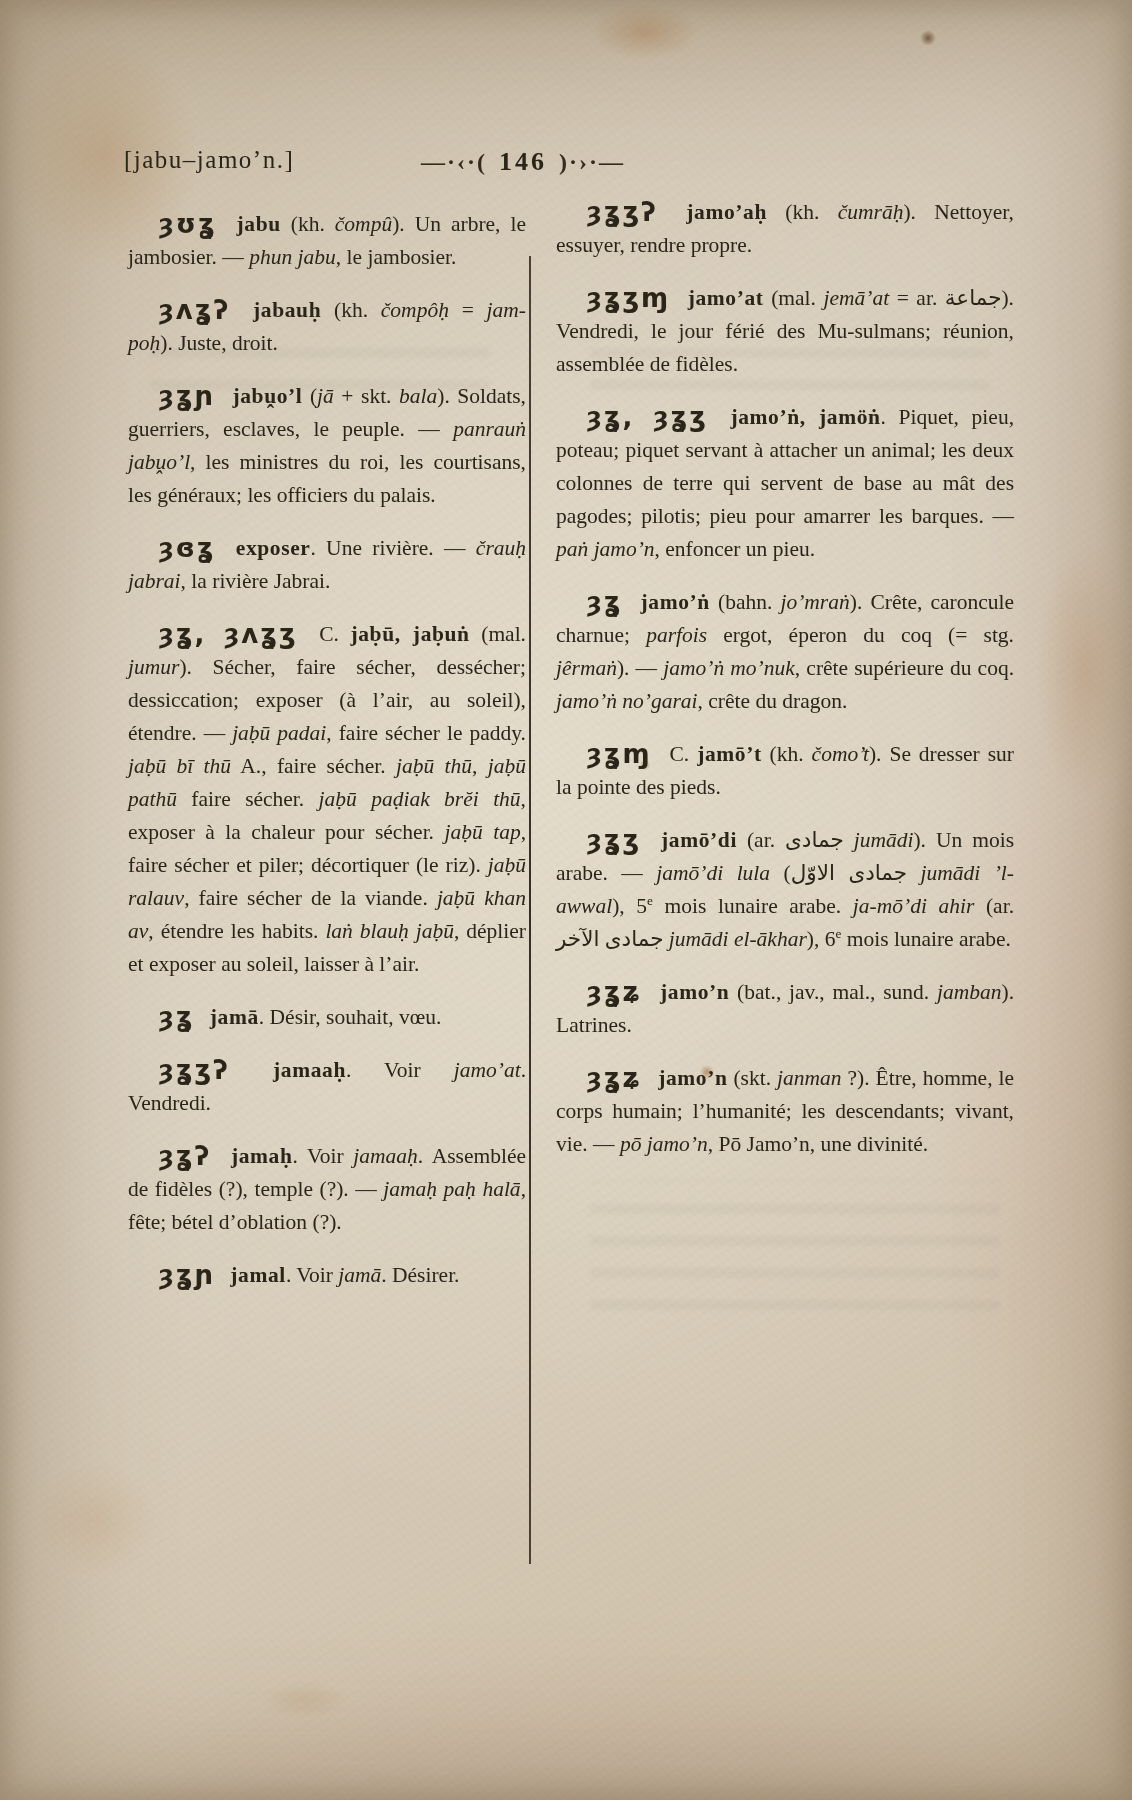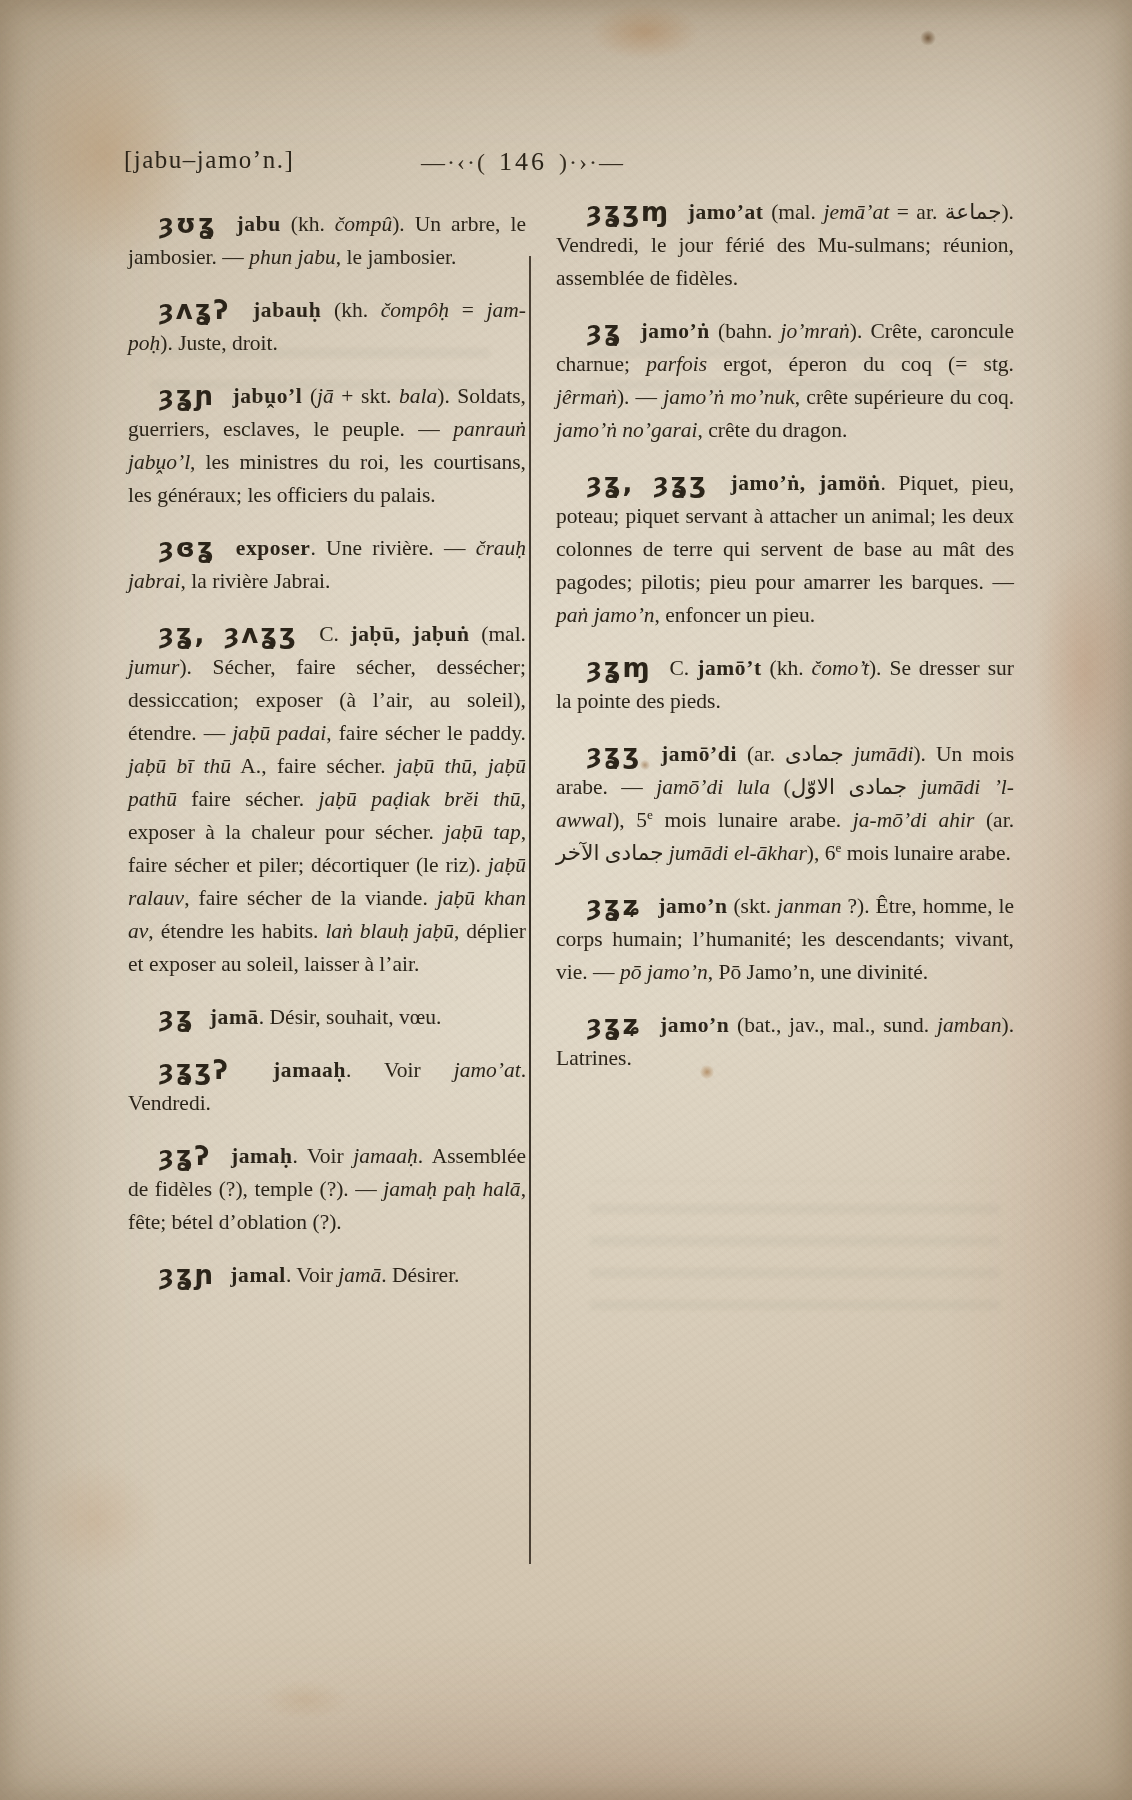--- a/index.html
+++ b/index.html
@@ -27,21 +27,21 @@
   .s6{left:700px;top:1065px;width:14px;height:14px;background:radial-gradient(circle,rgba(150,95,40,0.55),rgba(150,95,40,0) 75%);}
   .s7{left:640px;top:760px;width:10px;height:10px;background:radial-gradient(circle,rgba(130,85,40,0.5),rgba(130,85,40,0) 75%);}
   .s8{left:260px;top:1680px;width:90px;height:40px;background:radial-gradient(ellipse,rgba(165,120,70,0.16),rgba(165,120,70,0) 70%);}
   .ghost{position:absolute;pointer-events:none;filter:blur(2px);opacity:.55;background:
     repeating-linear-gradient(0deg, rgba(105,110,88,0.10) 0 10px, rgba(0,0,0,0) 10px 32px);}
   .g1{left:590px;top:330px;width:400px;height:60px;}
   .g2{left:590px;top:1180px;width:410px;height:130px;}
   .g3{left:150px;top:330px;width:340px;height:60px;}
 
   .header-left{position:absolute;left:124px;top:146px;font-size:25px;letter-spacing:1.5px;}
-  .ornament{position:absolute;left:398px;top:147px;width:250px;text-align:center;font-size:24px;white-space:nowrap;}
+  .ornament{position:absolute;left:398px;top:147px;width:250px;text-align:center;font-size:24px;white-space:nowrap;font-weight:bold;}
   .page-num{font-size:26px;letter-spacing:3px;padding:0 4px;}
   .orn-part{letter-spacing:2px;color:#352c1f;}
 
   .divider{position:absolute;left:529px;top:256px;width:2px;height:1308px;background:linear-gradient(#4a4034,#362f26 50%,#4a4034);}
 
   .col{position:absolute;text-align:justify;font-size:21.5px;line-height:33px;}
   .col-left{left:128px;top:208px;width:398px;}
   .col-right{left:556px;top:196px;width:458px;}
   .entry{margin:0 0 20px 0;text-indent:30px;}
   .entry:last-child{margin-bottom:0;}
@@ -81,21 +81,22 @@
       <p class="entry"><span class="cham">ȝʌʓʔ</span><span> <b>jabauḥ</b> (kh. <i>čompôḥ</i> = <i>jam-poḥ</i>). Juste, droit.</span></p>
       <p class="entry"><span class="cham">ȝʓɲ</span><span> <b>jabṷo’l</b> (<i>jā</i> + skt. <i>bala</i>). Soldats, guerriers, esclaves, le peuple. — <i>panrauṅ jabṷo’l</i>, les ministres du roi, les courtisans, les généraux; les officiers du palais.</span></p>
       <p class="entry"><span class="cham">ȝɞʓ</span><span> <b>exposer</b>. Une rivière. — <i>črauḥ jabrai</i>, la rivière Jabrai.</span></p>
       <p class="entry"><span class="cham">ȝʓ, ȝʌʓʒ</span><span> C. <b>jaḅū, jaḅuṅ</b> (mal. <i>jumur</i>). Sécher, faire sécher, dessécher; dessiccation; exposer (à l’air, au soleil), étendre. — <i>jaḅū padai</i>, faire sécher le paddy. <i>jaḅū bī thū</i> A., faire sécher. <i>jaḅū thū</i>, <i>jaḅū pathū</i> faire sécher. <i>jaḅū paḍiak brĕi thū</i>, exposer à la chaleur pour sécher. <i>jaḅū tap</i>, faire sécher et piler; décortiquer (le riz). <i>jaḅū ralauv</i>, faire sécher de la viande. <i>jaḅū khan av</i>, étendre les habits. <i>laṅ blauḥ jaḅū</i>, déplier et exposer au soleil, laisser à l’air.</span></p>
       <p class="entry"><span class="cham">ȝʓ</span><span> <b>jamā</b>. Désir, souhait, vœu.</span></p>
       <p class="entry"><span class="cham">ȝʓʒʔ</span><span> <b>jamaaḥ</b>. Voir <i>jamo’at</i>. Vendredi.</span></p>
       <p class="entry"><span class="cham">ȝʓʔ</span><span> <b>jamaḥ</b>. Voir <i>jamaaḥ</i>. Assemblée de fidèles (?), temple (?). — <i>jamaḥ paḥ halā</i>, fête; bétel d’oblation (?).</span></p>
       <p class="entry"><span class="cham">ȝʓɲ</span><span> <b>jamal</b>. Voir <i>jamā</i>. Désirer.</span></p>
     </div>
   <div id="col-right" class="col col-right">
+      <p class="entry"><span class="cham">ȝʓʒʔ</span><span> <b>jamo’aḥ</b> (kh. <i>čumrāḥ</i>). Nettoyer, essuyer, rendre propre.</span></p>
       <p class="entry"><span class="cham">ȝʓʒɱ</span><span> <b>jamo’at</b> (mal. <i>jemā’at</i> = ar. جماعة). Vendredi, le jour férié des Mu-sulmans; réunion, assemblée de fidèles.</span></p>
+      <p class="entry"><span class="cham">ȝʓ, ȝʓʒ</span><span> <b>jamo’ṅ, jamöṅ</b>. Piquet, pieu, poteau; piquet servant à attacher un animal; les deux colonnes de terre qui servent de base au mât des pagodes; pilotis; pieu pour amarrer les barques. — <i>paṅ jamo’n</i>, enfoncer un pieu.</span></p>
       <p class="entry"><span class="cham">ȝʓ</span><span> <b>jamo’ṅ</b> (bahn. <i>jo’mraṅ</i>). Crête, caroncule charnue; <i>parfois</i> ergot, éperon du coq (= stg. <i>jêrmaṅ</i>). — <i>jamo’ṅ mo’nuk</i>, crête supérieure du coq. <i>jamo’ṅ no’garai</i>, crête du dragon.</span></p>
-      <p class="entry"><span class="cham">ȝʓ, ȝʓʒ</span><span> <b>jamo’ṅ, jamöṅ</b>. Piquet, pieu, poteau; piquet servant à attacher un animal; les deux colonnes de terre qui servent de base au mât des pagodes; pilotis; pieu pour amarrer les barques. — <i>paṅ jamo’n</i>, enfoncer un pieu.</span></p>
       <p class="entry"><span class="cham">ȝʓɱ</span><span> C. <b>jamō’t</b> (kh. <i>čomo’t</i>). Se dresser sur la pointe des pieds.</span></p>
       <p class="entry"><span class="cham">ȝʓʒ</span><span> <b>jamō’di</b> (ar. جمادى <i>jumādi</i>). Un mois arabe. — <i>jamō’di lula</i> (جمادى الاوّل <i>jumādi ’l-awwal</i>), 5<sup>e</sup> mois lunaire arabe. <i>ja-mō’di ahir</i> (ar. جمادى الآخر <i>jumādi el-ākhar</i>), 6<sup>e</sup> mois lunaire arabe.</span></p>
+      <p class="entry"><span class="cham">ȝʓʑ</span><span> <b>jamo’n</b> (bat., jav., mal., sund. <i>jamban</i>). Latrines.</span></p>
       <p class="entry"><span class="cham">ȝʓʑ</span><span> <b>jamo’n</b> (skt. <i>janman</i> ?). Être, homme, le corps humain; l’humanité; les descendants; vivant, vie. — <i>pō jamo’n</i>, Pō Jamo’n, une divinité.</span></p>
-      <p class="entry"><span class="cham">ȝʓʑ</span><span> <b>jamo’n</b> (bat., jav., mal., sund. <i>jamban</i>). Latrines.</span></p>
     </div>
 </div>
 
 </body></html>

